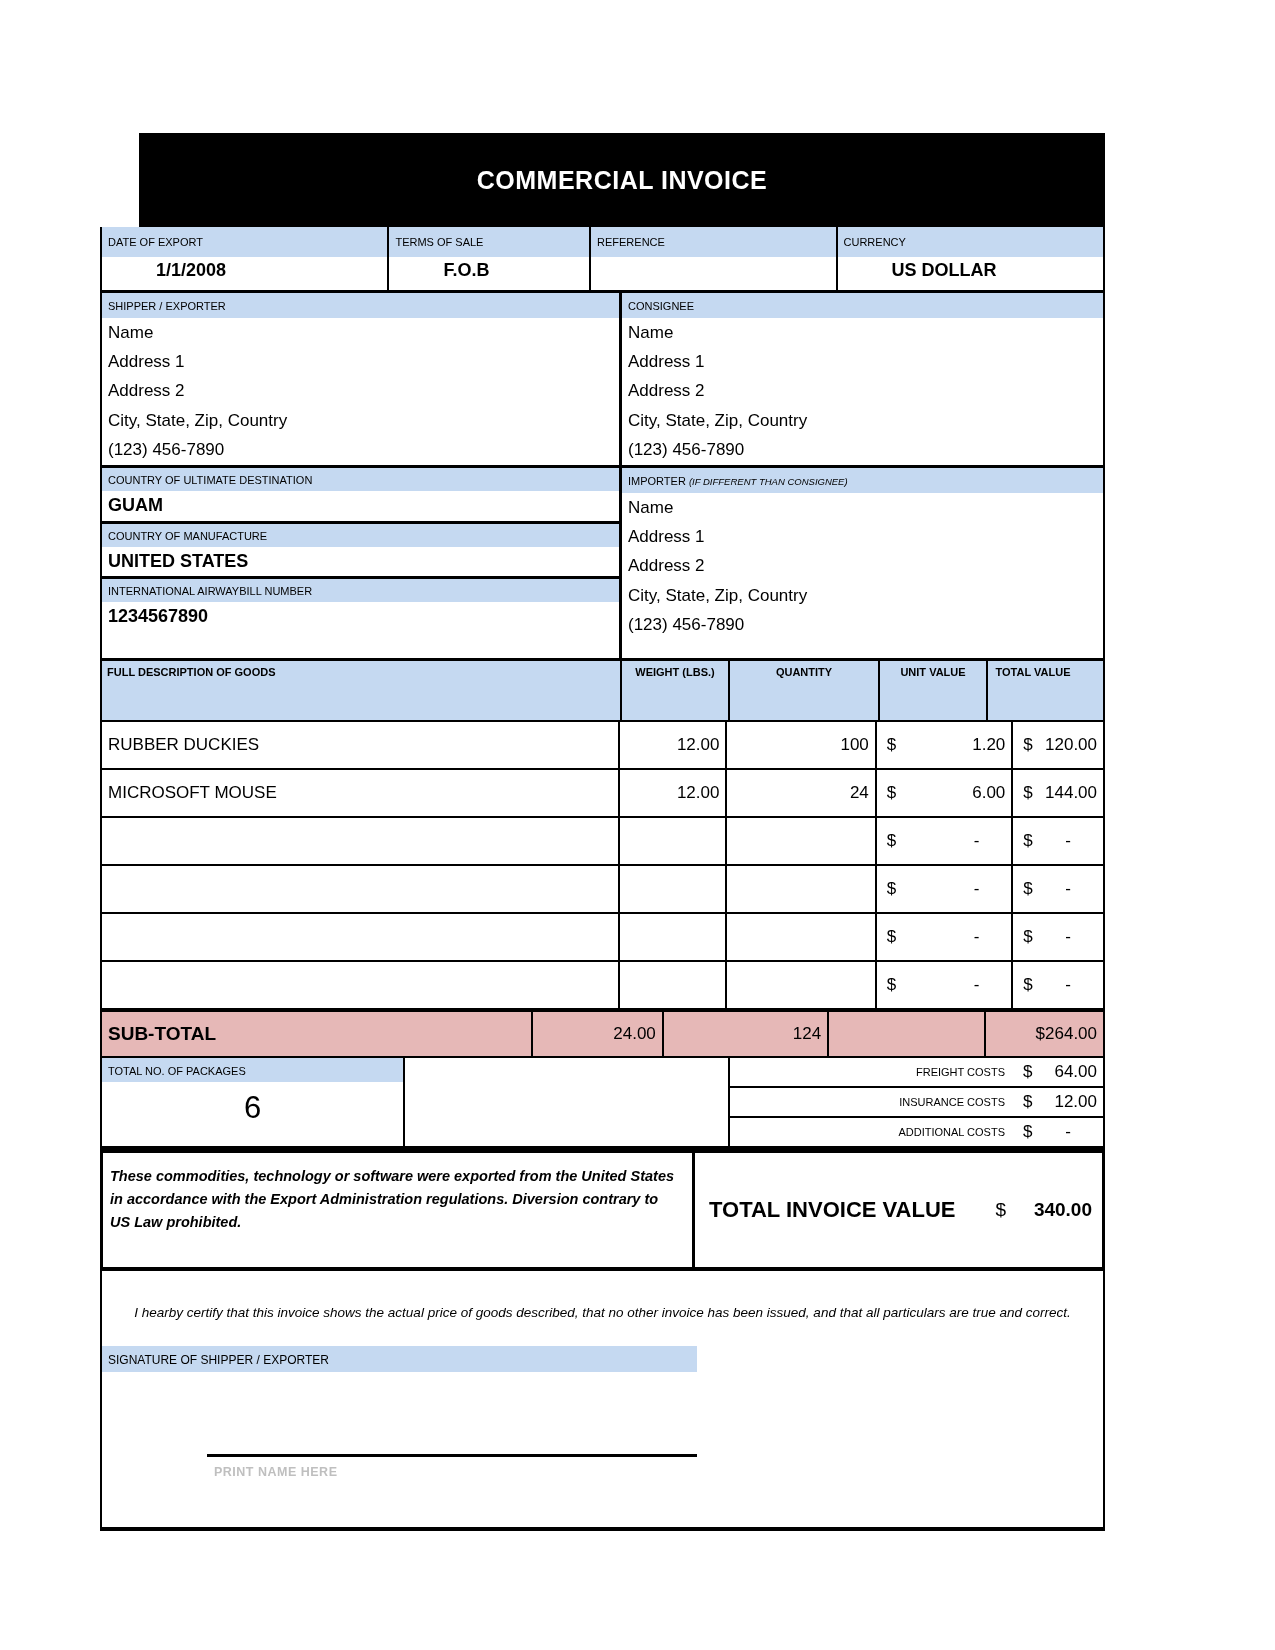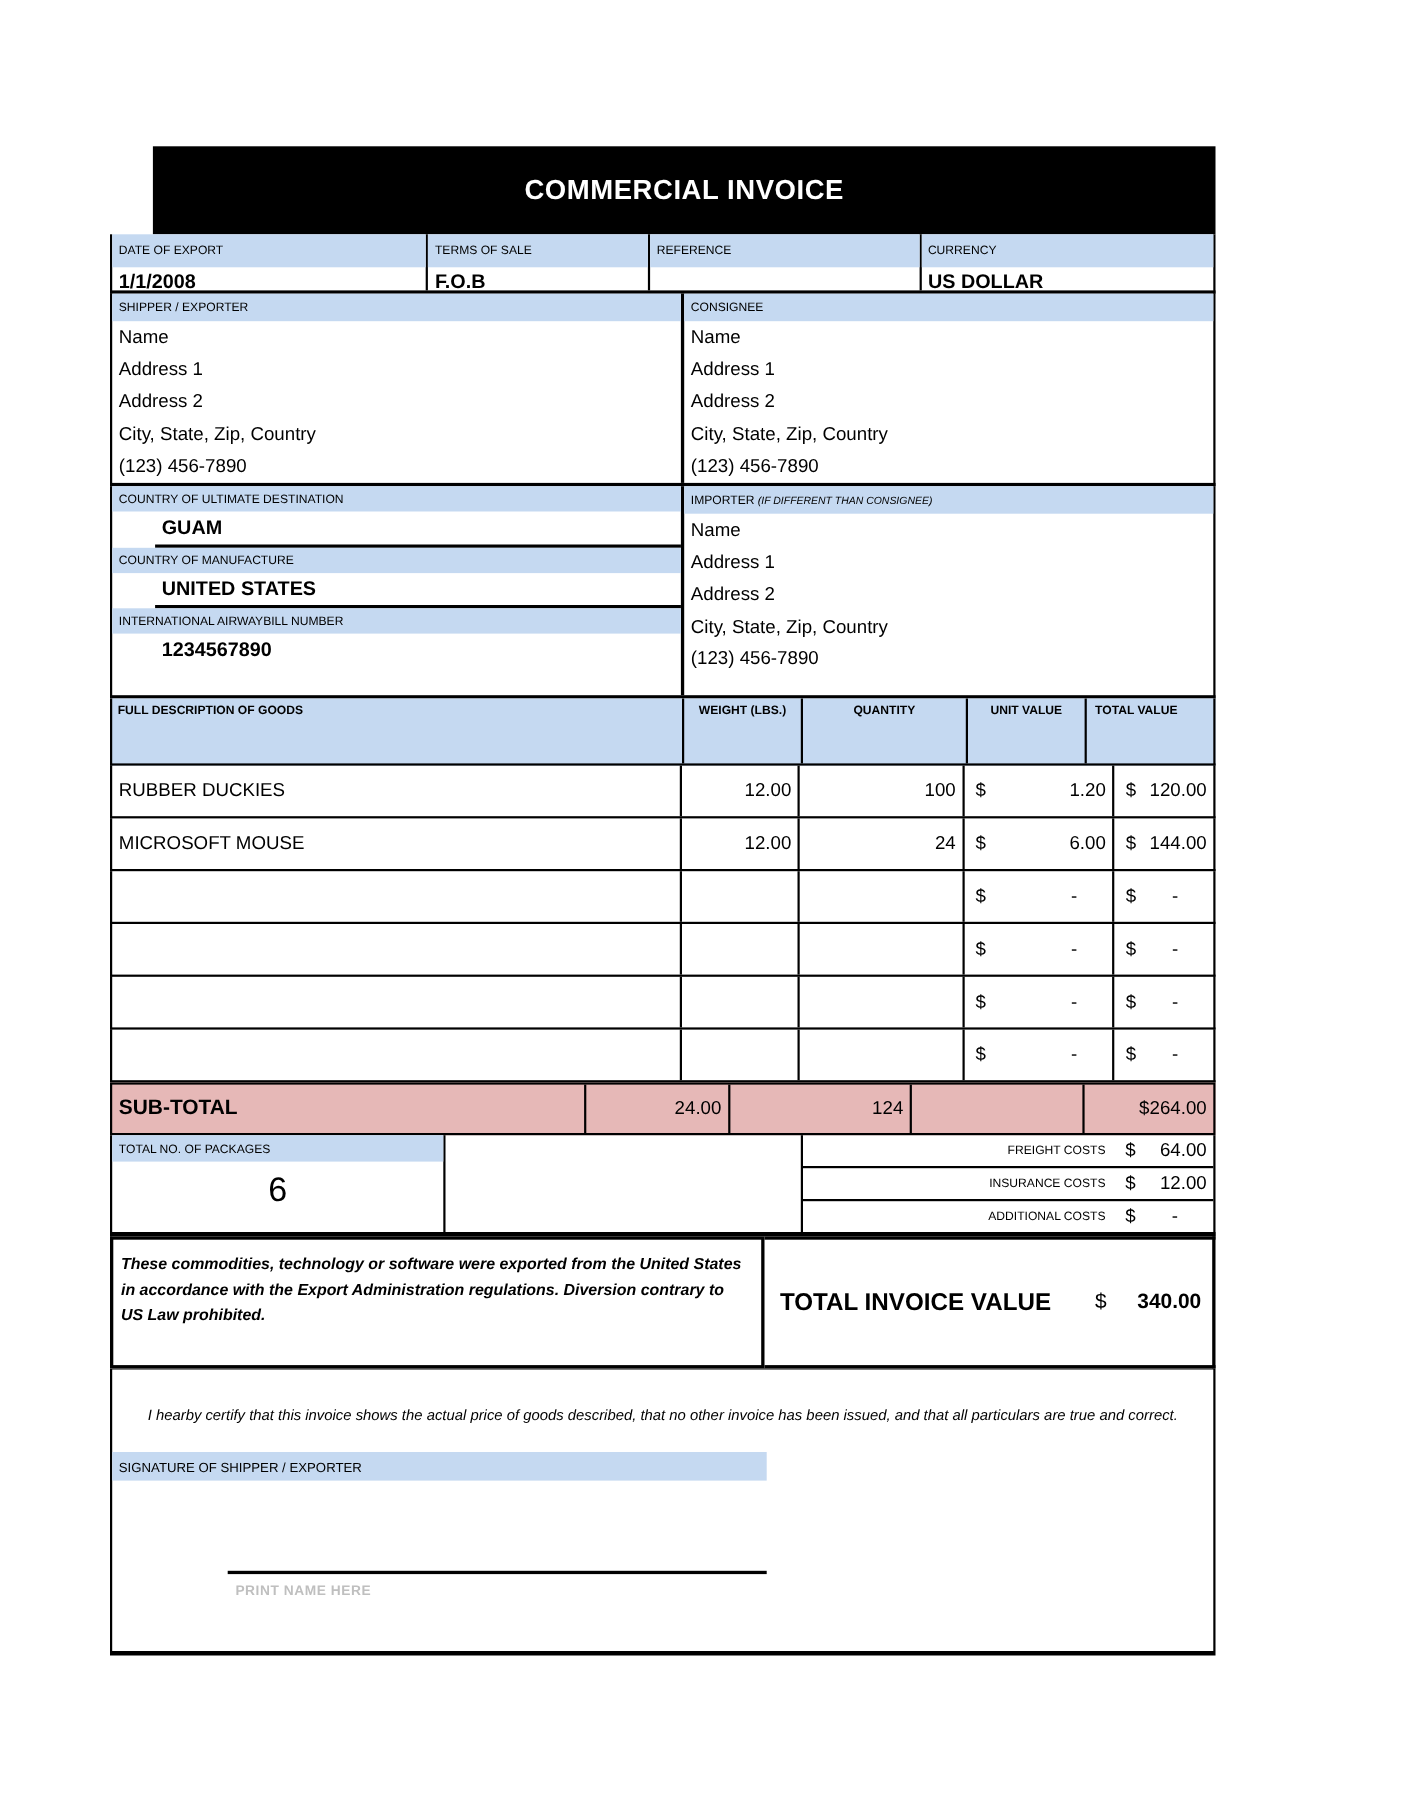--- a/index.html
+++ b/index.html
@@ -4,47 +4,47 @@
 <style>
   * { box-sizing: border-box; margin: 0; padding: 0; }
   body {
     width: 1275px; height: 1650px; background: #fff; position: relative;
     font-family: "Liberation Sans", sans-serif; color: #000;
   }
   .sheet { position: absolute; left: 100px; top: 133px; width: 1005px; }
 
   
   .title-bar {
-    height: 80px; background: #000; color: #fff;
+    height: 94px; background: #000; color: #fff;
     display: flex; align-items: center; justify-content: center;
     font-size: 25px; font-weight: bold; letter-spacing: .5px; margin-left: 39px;
   }
 
   .lbl { background: #c5d9f1; font-size: 11px; }
 
   
   .info-row { display: flex; border-left: 2px solid #000; border-right: 2px solid #000; border-bottom: 3px solid #000; }
   .info-cell { border-right: 2px solid #000; }
   .info-cell:last-child { border-right: none; }
   .info-cell .lbl { height: 30px; padding: 9px 0 8px 6px; }
-  .info-value { height: 21px; font-size: 18px; font-weight: bold; padding: 3px 0 0 6px; }
+  .info-value { height: 33px; font-size: 18px; font-weight: bold; padding: 3px 0 0 6px; margin-left: 48px; }
   .w1 { width: 288px; } .w2 { width: 202px; } .w3 { width: 247px; } .w4 { width: 266px; }
 
   
   .addr-row { display: flex; border-left: 2px solid #000; border-right: 2px solid #000; border-bottom: 3px solid #000; justify-content: space-between; }
   .addr-left { width: 520px; border-right: 3px solid #000; }
   .addr-right { flex: 1; }
   .addr-head { height: 25px; padding: 7px 0 0 6px; }
   .addr-line { height: 29.4px; font-size: 17px; display: flex; align-items: center; padding-left: 6px; }
 
   
   .mid-row { display: flex; border-left: 2px solid #000; border-right: 2px solid #000; border-bottom: 3px solid #000; }
   .mid-left { width: 520px; border-right: 3px solid #000; }
   .pair-label { height: 23px; padding: 6px 0 0 6px; }
-  .pair-value { font-size: 18px; font-weight: bold; padding: 4px 0 0 6px; margin-left: 39px; }
+  .pair-value { font-size: 18px; font-weight: bold; padding: 4px 0 0 6px; }
   .pv1 { height: 33px; border-bottom: 3px solid #000; }
   .pv2 { height: 32px; border-bottom: 3px solid #000; }
   .pv3 { height: 56px; }
   .mid-right { flex: 1; }
   .imp-note { font-size: 9.5px; font-style: italic; font-weight: normal; }
 
   
   .goods-header { display: flex; background: #c5d9f1; height: 61px; font-size: 11px; font-weight: bold;
     border-left: 2px solid #000; border-right: 2px solid #000; border-bottom: 2px solid #000; }
   .goods-header > div { border-right: 2px solid #000; padding-top: 5px; text-align: center; }

